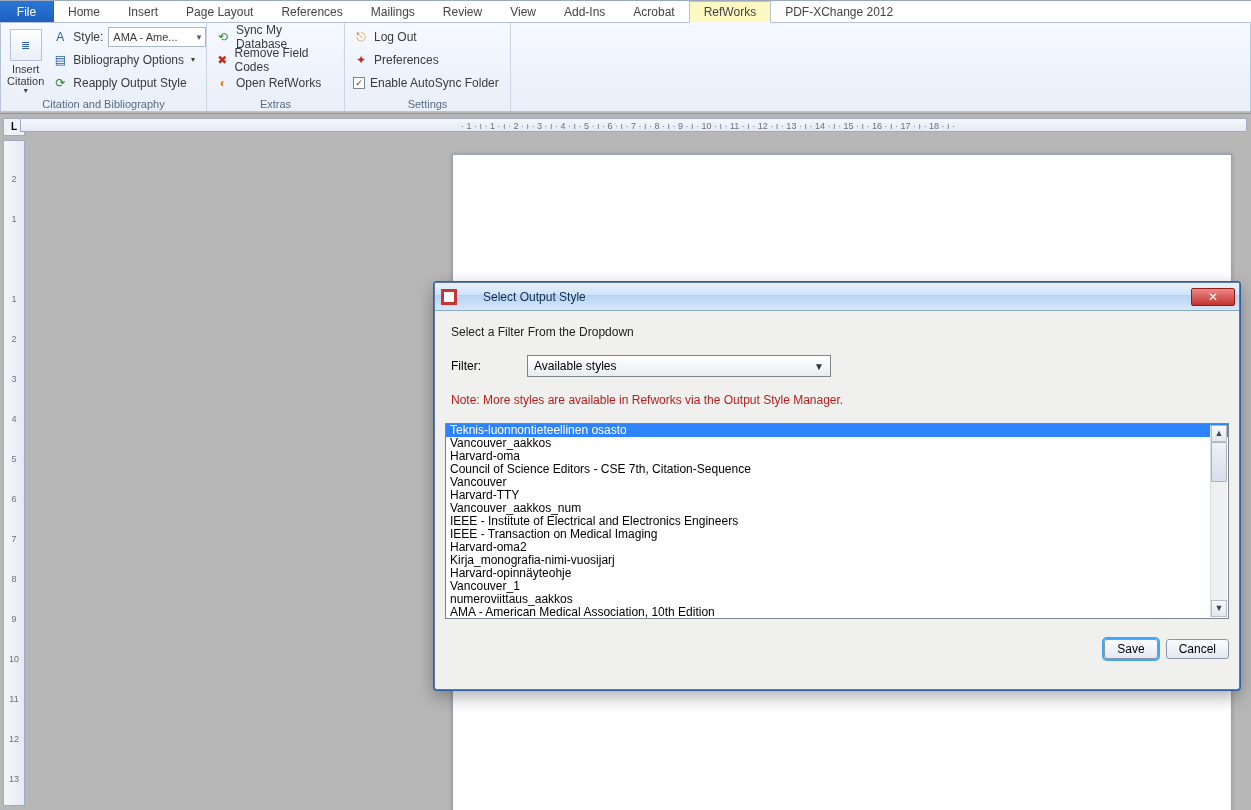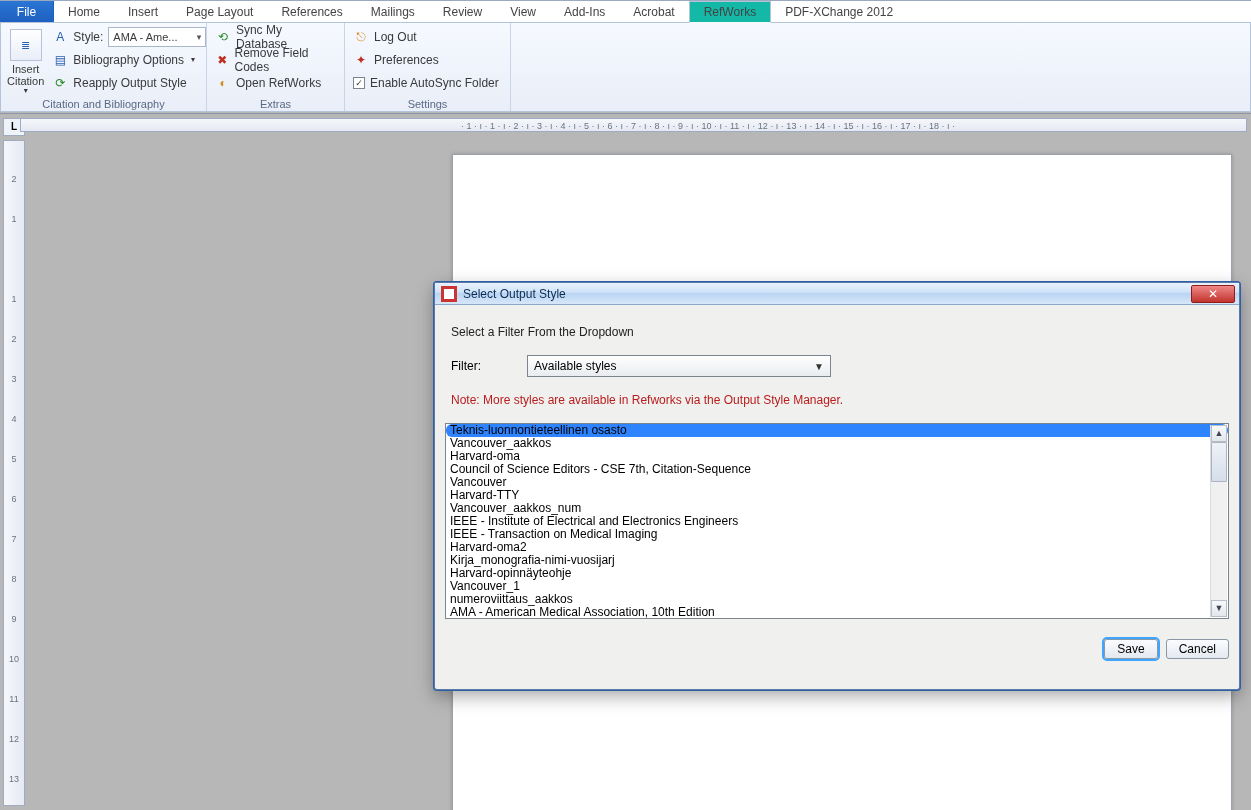--- a/index.html
+++ b/index.html
@@ -2,21 +2,21 @@
 <html><head>
 <meta charset="utf-8">
 <style>
   * { box-sizing: border-box; margin: 0; padding: 0; font-family: "Segoe UI", Tahoma, sans-serif; }
   body { width: 1251px; height: 810px; background: #b7b7b7; overflow: hidden; position: relative; }
 
   
   .tabbar { background: #fff; border-top:1px solid #9aa9c0; border-bottom: 0; height: 22px; display: flex; align-items: stretch; font-size: 12px; color: #444; }
   .tab { padding: 0 14px; display: flex; align-items: center; cursor: default; }
   .tab.file { background: linear-gradient(#2a75d4,#1e60c0); color: #fff; border-right:1px solid #1e60c0; font-weight: normal; width:54px; justify-content:center;}
-  .tab.active { background: #14b8a6; border:1px solid #b5c3d9; border-bottom:1px solid #f5f9ff; margin-bottom:-1px;}
+  .tab.active { background: #fef9c3; border:1px solid #b5c3d9; border-bottom:1px solid #f5f9ff; margin-bottom:-1px;}
   .tabbar .spacer { flex:1; }
 
   
   .ribbon { background: linear-gradient(#f6f9ff,#e9eef8); border:1px solid #b5c3d9; height: 90px; display: flex; }
   .group { border-right:1px solid #c9d4e6; padding:3px 6px 1px 6px; display:flex; flex-direction:column; justify-content:space-between;}
   .group-label { text-align:center; font-size:11px; color:#5a6a85; padding-top:2px;}
   .group-body { display:flex; gap:6px; align-items:flex-start;}
   .big-btn { width:52px; text-align:center; font-size:11px; color:#3a3a3a; line-height:1.1; padding-top:3px;}
   .big-btn .ic { width:32px; height:32px; margin:0 auto 2px auto; border:1px solid #b7c2d8; background:linear-gradient(#fff,#e8eef8); display:flex; align-items:center;justify-content:center;}
   .col { display:flex; flex-direction:column; gap:2px; font-size:12px; color:#3a3a3a; }
@@ -31,36 +31,36 @@
   .hruler { position:absolute; left:20px; right:4px; top:4px; height:14px; background:linear-gradient(#f5f7fb,#e5e9f2); border:1px solid #9fabc0; font-size:9px; color:#6a7380; display:flex; align-items:center; overflow:hidden;}
   .vruler { position:absolute; left:3px; top:26px; bottom:4px; width:22px; background:linear-gradient(90deg,#f5f7fb,#e5e9f2); border:1px solid #9fabc0; }
   .vruler .vinner{position:absolute; top:18px; left:0; right:0; display:flex; flex-direction:column; align-items:center;}
   .vruler .vnum{font-size:9px; color:#6a7380; height:40px; display:flex; align-items:center;}
   .page { position:absolute; left:452px; top:40px; width:780px; height:760px; background:#fff; border:1px solid #9aa3ad; box-shadow:0 0 4px rgba(0,0,0,0.2);}
 
   
   .dialog { position:absolute; left:434px; top:282px; width:806px; height:408px;
             border:1px solid #5b7aa8; box-shadow:0 0 0 1px #2f5fa5, 0 6px 18px rgba(0,0,0,0.35);
             background:#f0f0ef; border-radius:3px; }
-  .titlebar { height:22px; background:linear-gradient(#e9f2fd,#cfe2f8 45%,#b8d3f2 46%,#d7e7fa); border-bottom:1px solid #8aa9cf; display:flex; align-items:center; padding:0 4px 0 6px;}
+  .titlebar { height:28px; background:linear-gradient(#e9f2fd,#cfe2f8 45%,#b8d3f2 46%,#d7e7fa); border-bottom:1px solid #8aa9cf; display:flex; align-items:center; padding:0 4px 0 6px;gap:20px;}
   .titlebar .ticon{width:16px;height:16px; margin-right:6px; background:#c33; position:relative;}
   .titlebar .ticon::before{content:""; position:absolute; left:3px; top:3px; width:10px; height:10px; background:#fff;}
   .titlebar .ttl{font-size:12px; color:#0b2b53;}
   .closebtn { margin-left:auto; width:44px; height:18px; background:linear-gradient(#e88,#c2342d); border:1px solid #8e1d18; border-radius:2px; color:#fff; display:flex; align-items:center; justify-content:center; font-size:12px;}
   .dlgbody { position:absolute; left:10px; right:10px; top:36px; bottom:10px; }
   .dlgbody .hdr{font-size:12px; color:#222; margin:6px 0 16px 6px;}
   .filterrow{display:flex; align-items:center; gap:46px; margin:0 0 16px 6px;}
   .filterrow label{font-size:12px;}
   .combo{width:304px; height:22px; border:1px solid #7c858e; background:linear-gradient(#fff,#e9ecef); display:flex; align-items:center; padding:0 6px; font-size:12px;}
   .combo .carrow{margin-left:auto; font-size:10px; color:#333;}
   .note{font-size:12px; color:#b91c1c; margin:0 0 16px 6px;}
   .listwrap{position:relative; margin:0 0 0 0;}
   .listbox{height:196px; width:100%; border:1px solid #7c858e; background:#fff; overflow:hidden; font-size:12px; color:#000; position:relative;}
   .listbox .item{padding:0 4px; line-height:13px; height:13px;}
-  .listbox .item.selected{background:#2e83ff; color:#000000;border-radius:6px;}
+  .listbox .item.selected{background:#2e83ff; color:#ffffff;}
   .scrollbar{position:absolute; right:1px; top:1px; bottom:1px; width:17px; background:#f0f0f0; border-left:1px solid #d8dde3;}
   .scrollbar .sbtn{height:17px; background:linear-gradient(#f8fafc,#e2e7ec); border:1px solid #b7bec7; text-align:center; font-size:9px; color:#445; line-height:15px;}
   .scrollbar .thumb{height:40px; margin-top:0; background:linear-gradient(#eef2f7,#d7deea); border:1px solid #aab3bf; border-radius:1px;}
   .btnrow{display:flex; justify-content:flex-end; gap:8px; margin-top:20px;}
   .btn{height:20px; padding:0 12px; font-size:12px; border:1px solid #8b97a5; background:linear-gradient(#fbfcfe,#e4e9f0); border-radius:3px;}
   .btn.primary{outline:2px solid #3fa6ff; outline-offset:0; }
 
   .chk{width:12px;height:12px;border:1px solid #7c858e;display:inline-flex;align-items:center;justify-content:center;font-size:9px;background:#fff;}
 
   

